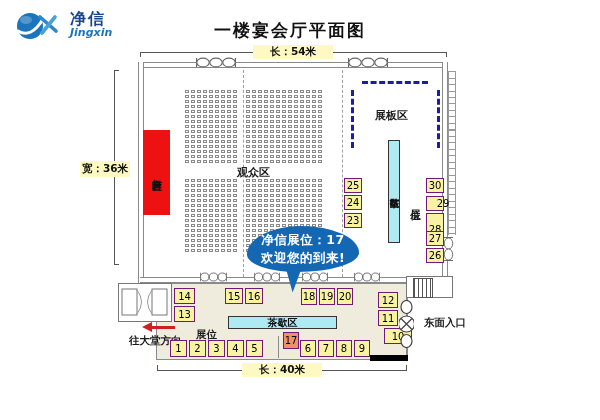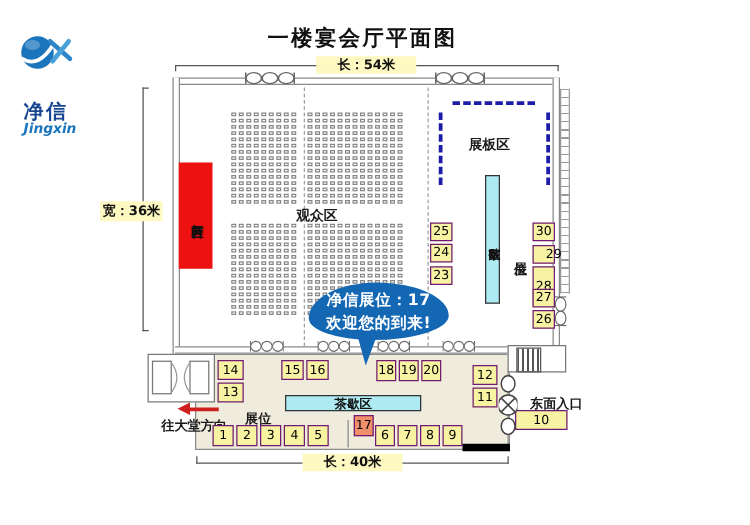--- a/index.html
+++ b/index.html
@@ -25,21 +25,21 @@
   .door-sym{position:absolute;z-index:3;line-height:0;}
   .tea{position:absolute;box-sizing:border-box;background:var(--tea-cyan);border:1px solid #333;
     display:flex;align-items:center;justify-content:center;font-size:10px;font-weight:600;z-index:2;}
   .bracket{position:absolute;box-sizing:border-box;}
 </style>
 </head>
 <body>
 
 <div id="stage-root">
 
-  <div class="abs" style="left:14px;top:20px;display:flex;align-items:center;gap:20px;flex-direction:column;">
+  <div class="abs" style="left:14px;top:4px;display:flex;align-items:center;gap:4px;">
     <svg width="52" height="40" viewBox="0 0 52 40">
       <circle cx="16" cy="22" r="13" fill="var(--logo-blue)"></circle>
       <ellipse cx="12" cy="16" rx="6" ry="4" fill="#ffffff" opacity="0.25"></ellipse>
       <path d="M4,27 Q17,35 29,15" stroke="#ffffff" stroke-width="3" fill="none" stroke-linecap="round"></path>
       <path d="M26,13 L42,27" stroke="#2e86c9" stroke-width="3.6" stroke-linecap="round" fill="none"></path>
       <path d="M41,13 L28,29" stroke="#4aa0d8" stroke-width="3.6" stroke-linecap="round" fill="none"></path>
     </svg>
     <div>
       <div class="cjk" style="font-size:16px;font-weight:bold;color:var(--logo-dark);line-height:17px;letter-spacing:2px;">净信</div>
       <div style="font-size:11px;font-style:italic;font-weight:bold;color:var(--logo-blue);line-height:12px;">Jingxin</div>
@@ -819,21 +819,21 @@
       <div class="booth" style="left: 189px; top: 340px; width: 17px; height: 17px;">2</div>
       <div class="booth" style="left: 208px; top: 340px; width: 17px; height: 17px;">3</div>
       <div class="booth" style="left: 227px; top: 340px; width: 17px; height: 17px;">4</div>
       <div class="booth" style="left: 246px; top: 340px; width: 17px; height: 17px;">5</div>
       <div class="booth" style="left: 300px; top: 340px; width: 16px; height: 17px;">6</div>
       <div class="booth" style="left: 318px; top: 340px; width: 16px; height: 17px;">7</div>
       <div class="booth" style="left: 336px; top: 340px; width: 16px; height: 17px;">8</div>
       <div class="booth" style="left: 354px; top: 340px; width: 16px; height: 17px;">9</div>
       <div class="booth" style="left: 378px; top: 292px; width: 20px; height: 16px;">12</div>
       <div class="booth" style="left: 378px; top: 310.2px; width: 20px; height: 16px;">11</div>
-      <div class="booth" style="left: 384px; top: 328.4px; width: 42px; height: 16px; margin-left: 28px;">10</div>
+      <div class="booth" style="left: 384px; top: 328.4px; width: 28px; height: 16px;">10</div>
     </div>
 
   <div id="doors-host">
       <div class="door-sym" style="left: 196px; top: 57px;"><svg width="40" height="11" viewBox="0 0 40 12" preserveAspectRatio="none">
          <path d="M0.5,1 V11 M39.5,1 V11" stroke="#666" stroke-width="1.4"></path>
          <ellipse cx="7" cy="6" rx="6.2" ry="4.8" fill="#fff" stroke="#666" stroke-width="1.2"></ellipse>
          <ellipse cx="20" cy="6" rx="6.2" ry="4.8" fill="#fff" stroke="#666" stroke-width="1.2"></ellipse>
          <ellipse cx="33" cy="6" rx="6.2" ry="4.8" fill="#fff" stroke="#666" stroke-width="1.2"></ellipse>
        </svg></div>
       <div class="door-sym" style="left: 348px; top: 57px;"><svg width="40" height="11" viewBox="0 0 40 12" preserveAspectRatio="none">

